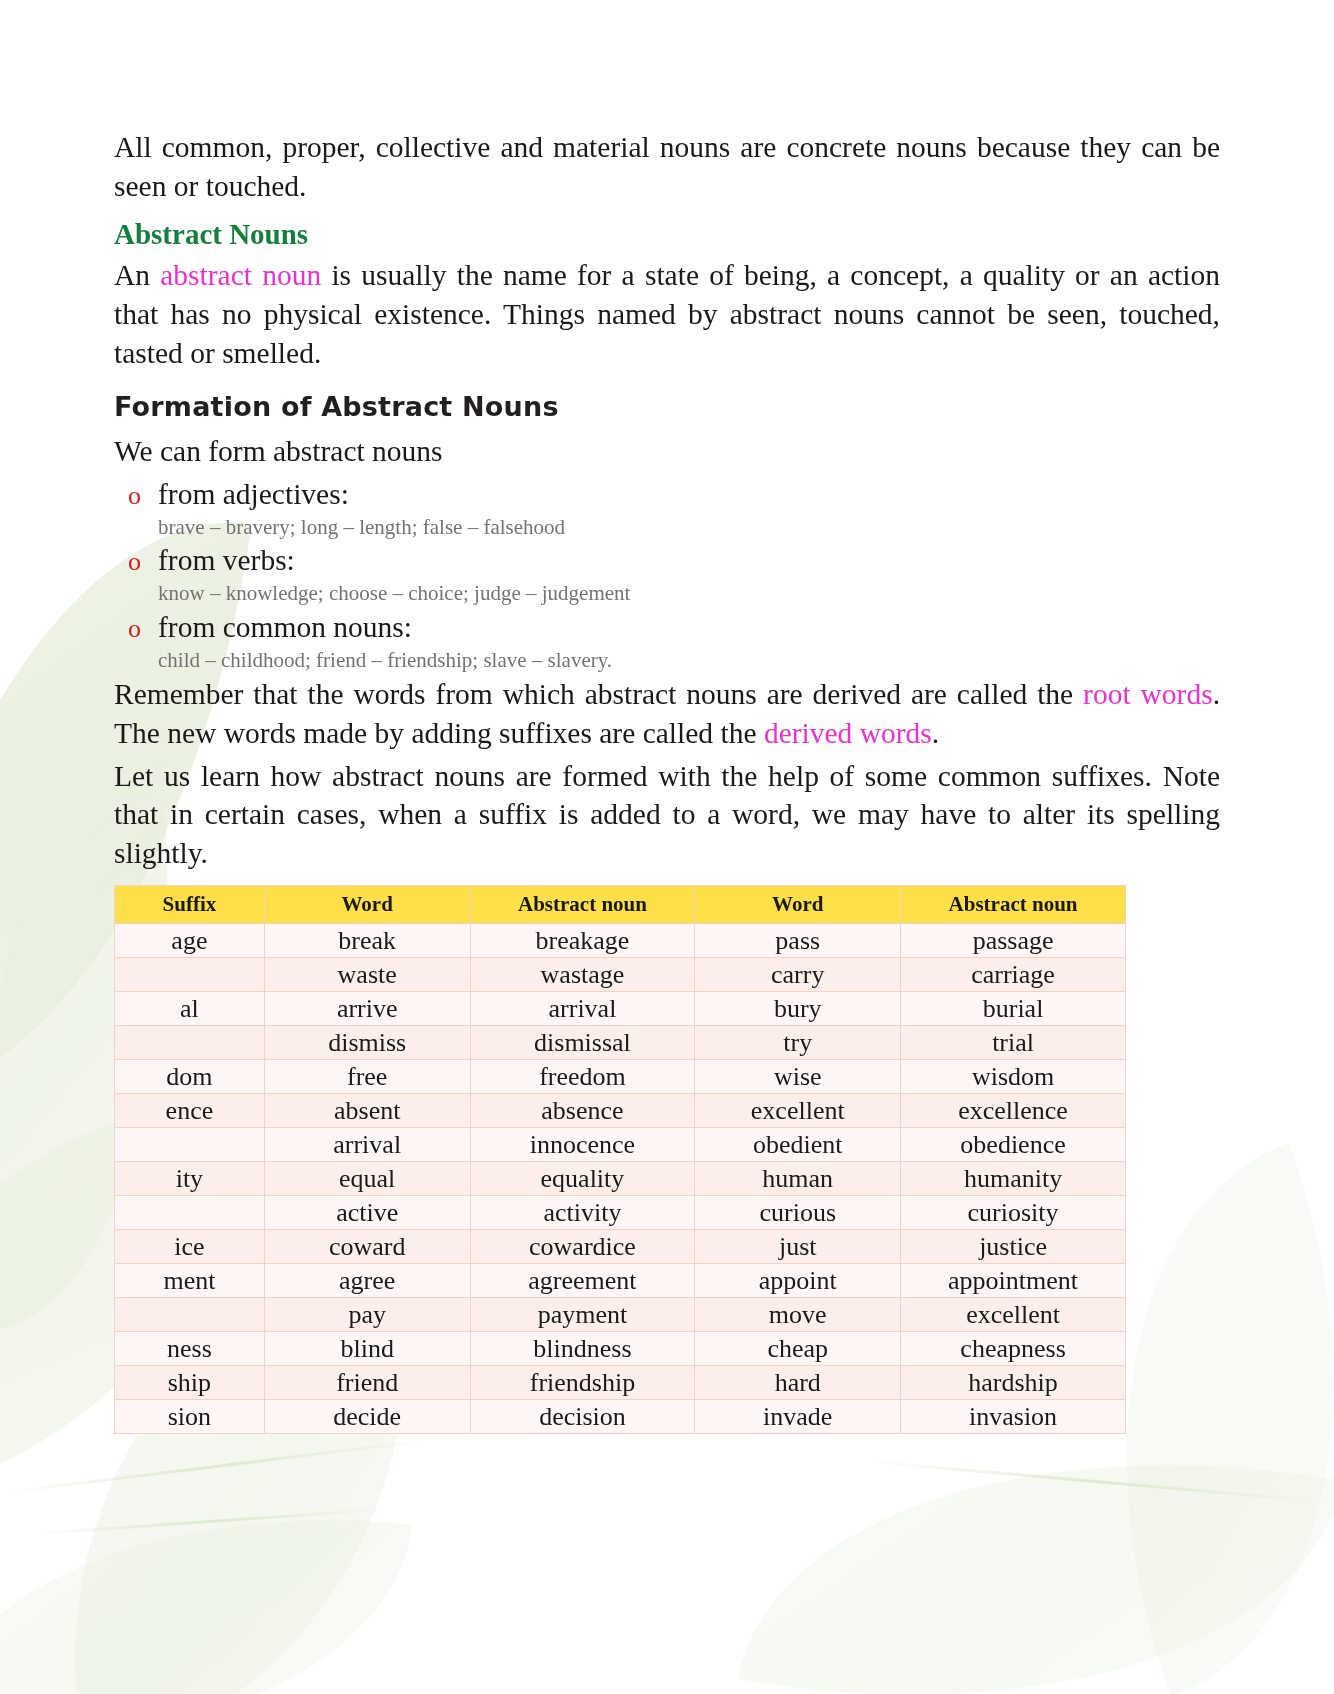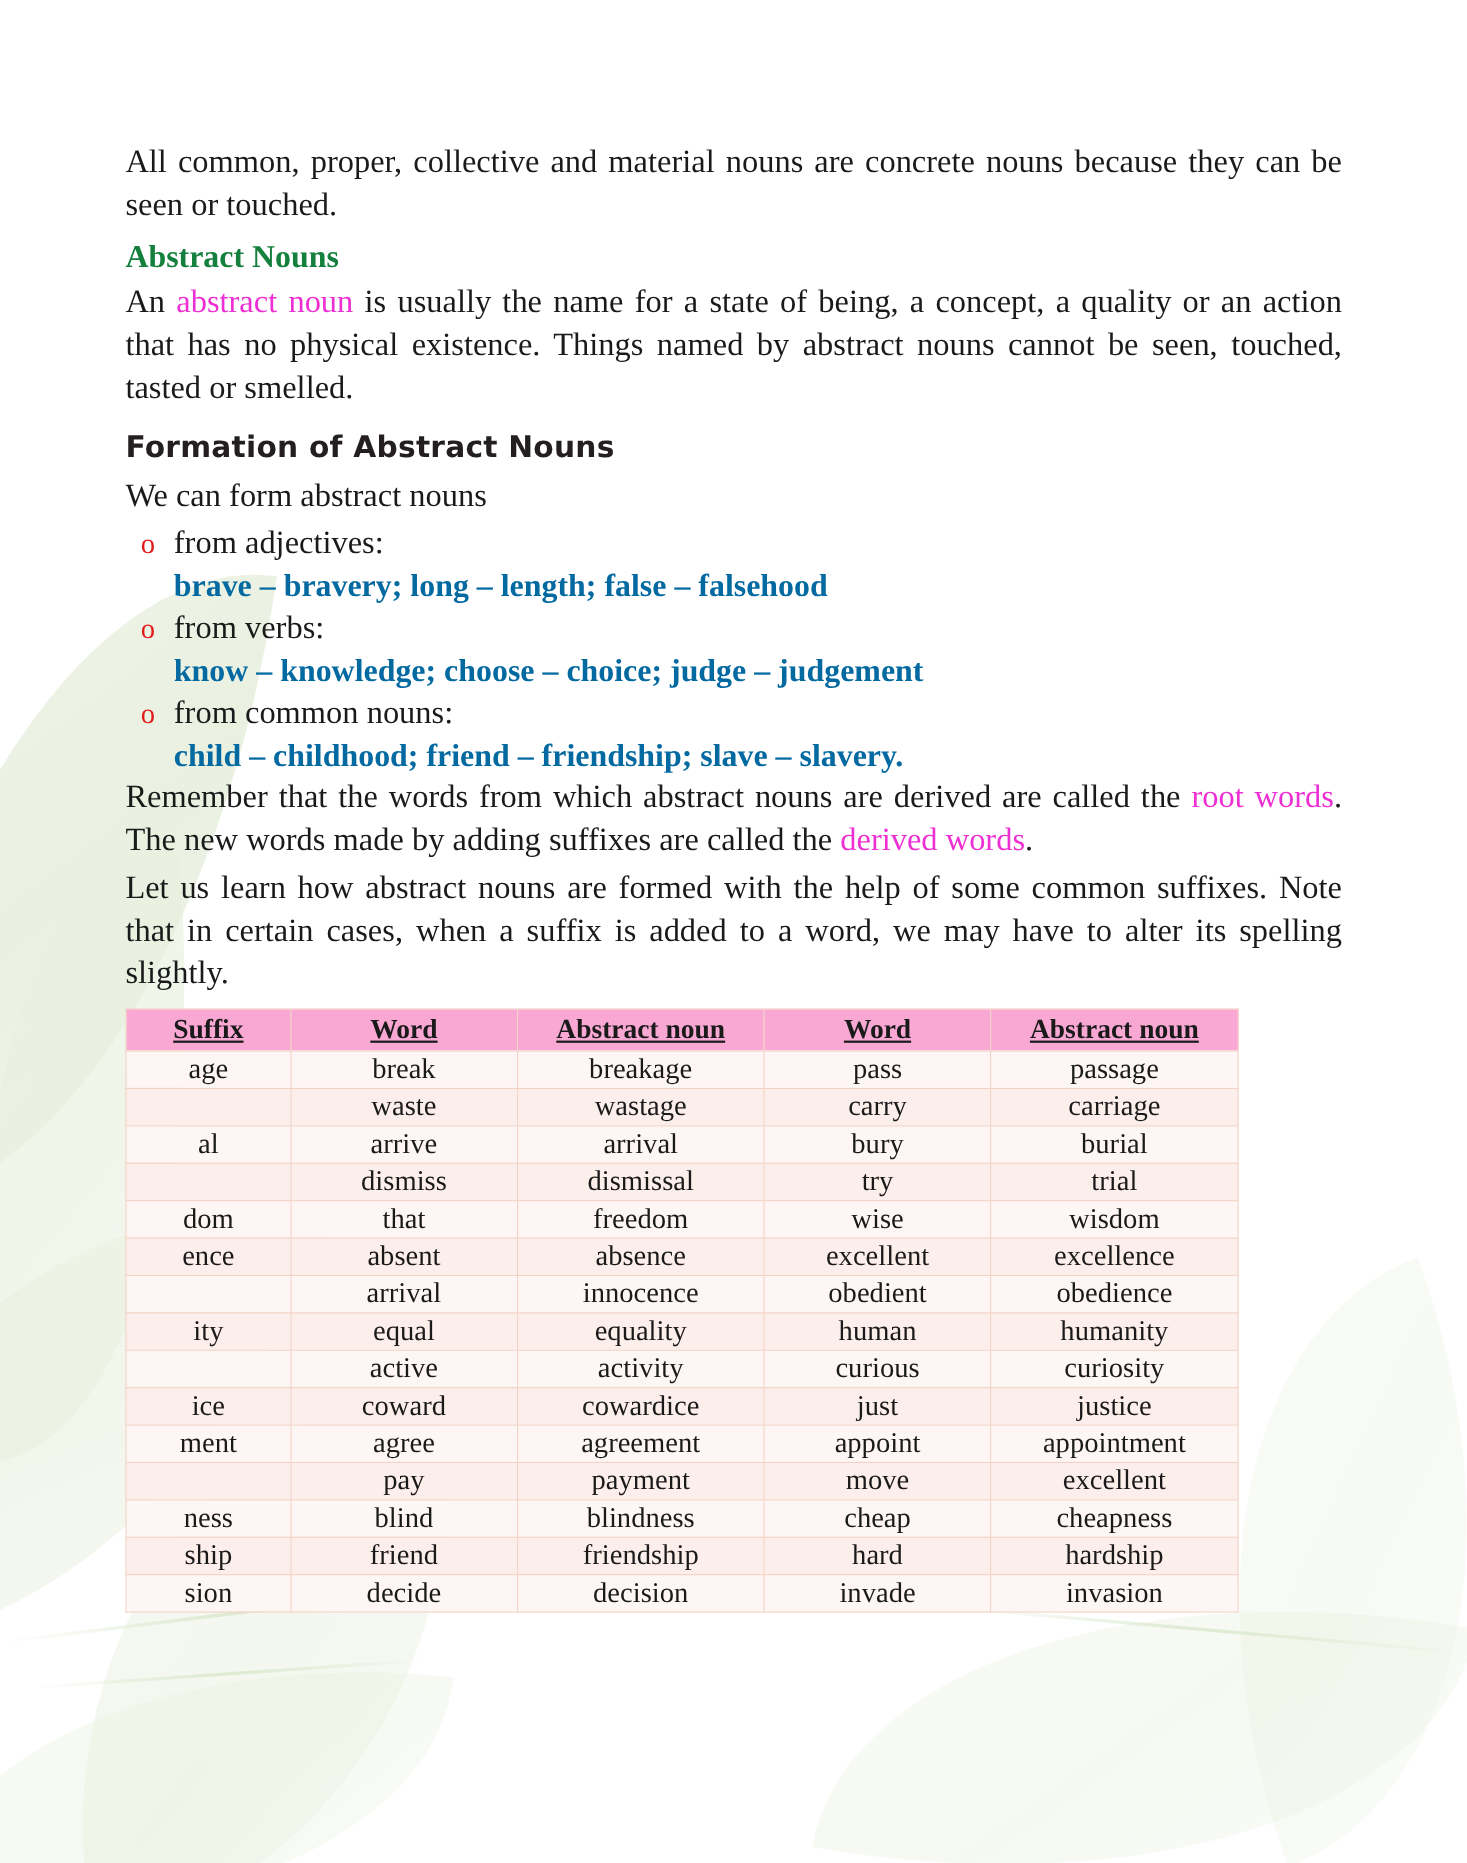--- a/index.html
+++ b/index.html
@@ -94,25 +94,24 @@
   .bullet-mark {
     color: #e01b1b;
     width: 44px;
     flex: 0 0 44px;
     text-align: left;
     padding-left: 14px;
     font-size: 26px;
   }
   .bullet-label { flex: 1; }
   .examples {
-    font-size: 29px;
+    font-size: 21px;
     line-height: 1.32;
-    color: #0369a1;
+    color: #737373;
     padding-left: 44px;
-    font-weight: bold;
   }
 
   
   table.suffix-table {
     width: 1012px;
     border-collapse: collapse;
     margin-top: 12px;
     font-size: 26px;
     border: 1px solid #f0c9bb;
   }
@@ -120,24 +119,23 @@
   table.suffix-table td {
     border: 1px solid #f3d3c6;
     text-align: center;
     color: #1a1a1a;
     height: 34px;
     padding: 1px 4px;
     line-height: 1.1;
   }
   table.suffix-table thead th {
     font-weight: bold;
-    background: #f9a8d4;
-    font-size: 25px;
+    background: #fde047;
+    font-size: 21px;
     height: 38px;
-    text-decoration: underline;
   }
   table.suffix-table tbody tr:nth-child(odd)  td { background: #fdf6f4; }
   table.suffix-table tbody tr:nth-child(even) td { background: #fceeea; }
 
   .col-suffix   { width: 150px; }
   .col-word     { width: 206px; }
   .col-abstract { width: 225px; }
 
   
   .footer {
@@ -247,21 +245,21 @@
         </tr>
         <tr>
           <td></td>
           <td>dismiss</td>
           <td>dismissal</td>
           <td>try</td>
           <td>trial</td>
         </tr>
         <tr>
           <td>dom</td>
-          <td>that</td>
+          <td>free</td>
           <td>freedom</td>
           <td>wise</td>
           <td>wisdom</td>
         </tr>
         <tr>
           <td>ence</td>
           <td>absent</td>
           <td>absence</td>
           <td>excellent</td>
           <td>excellence</td>

